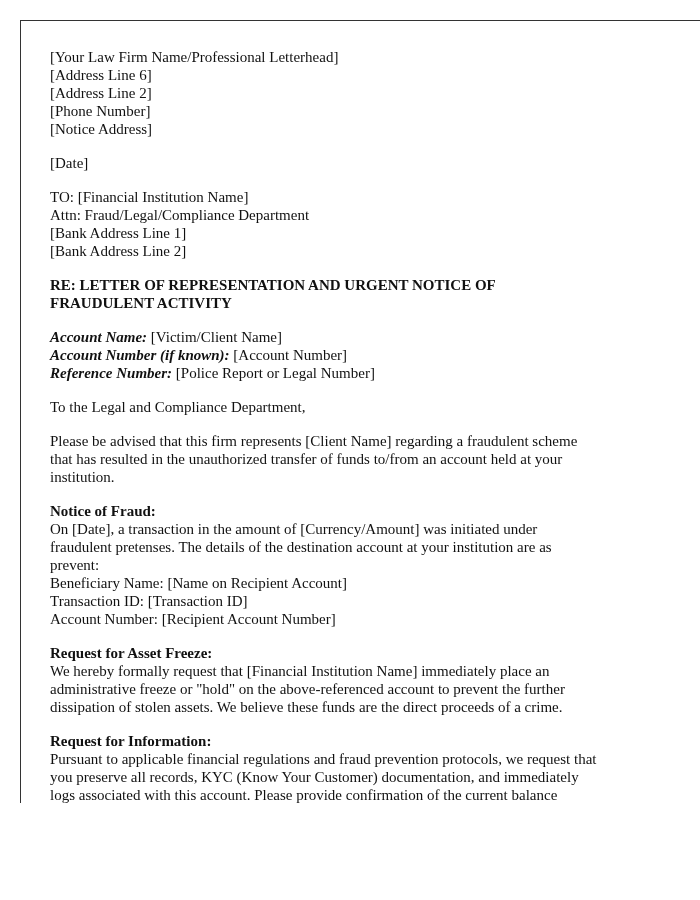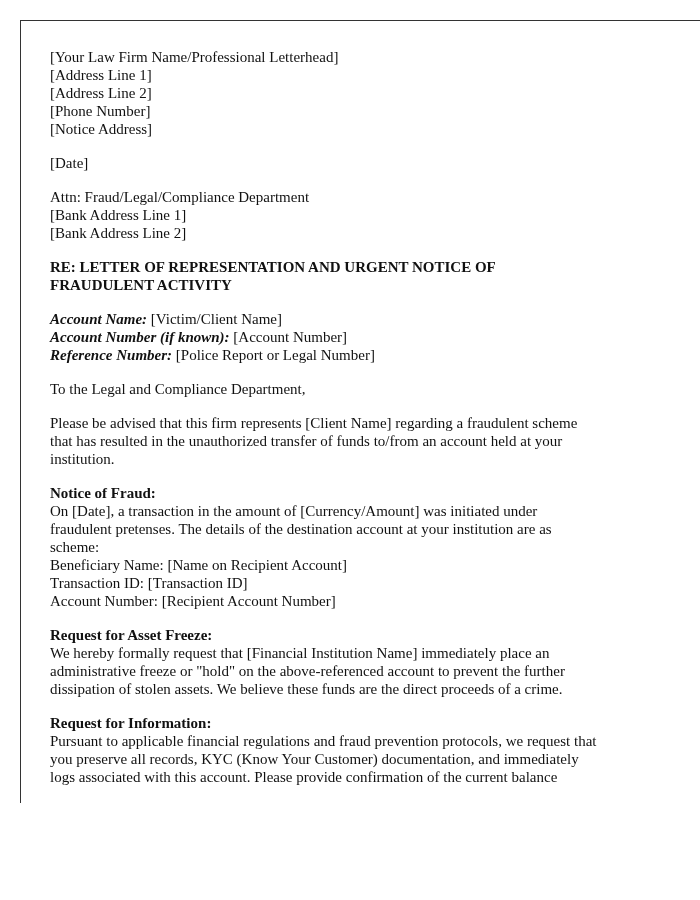--- a/index.html
+++ b/index.html
@@ -52,31 +52,32 @@
     }
   </style>
 </head>
 <body>
 
 <div class="page-frame">
   <div class="letter">
 
     <div class="block">
       <span class="line">[Your Law Firm Name/Professional Letterhead]</span>
-      <span class="line">[Address Line 1]</span>
+      <span class="line">[Address Line 6]</span>
       <span class="line">[Address Line 2]</span>
       <span class="line">[Phone Number]</span>
       <span class="line">[Notice Address]</span>
     </div>
 
     <div class="block">
       <span class="line">[Date]</span>
     </div>
 
     <div class="block">
+      <span class="line">TO: [Financial Institution Name]</span>
       <span class="line">Attn: Fraud/Legal/Compliance Department</span>
       <span class="line">[Bank Address Line 1]</span>
       <span class="line">[Bank Address Line 2]</span>
     </div>
 
     <div class="block heading">
       <span class="line">RE: LETTER OF REPRESENTATION AND URGENT NOTICE OF</span>
       <span class="line">FRAUDULENT ACTIVITY</span>
     </div>
 
@@ -93,21 +94,21 @@
     <div class="block">
       <span class="line">Please be advised that this firm represents [Client Name] regarding a fraudulent scheme</span>
       <span class="line">that has resulted in the unauthorized transfer of funds to/from an account held at your</span>
       <span class="line">institution.</span>
     </div>
 
     <div class="block">
       <span class="line heading">Notice of Fraud:</span>
       <span class="line">On [Date], a transaction in the amount of [Currency/Amount] was initiated under</span>
       <span class="line">fraudulent pretenses. The details of the destination account at your institution are as</span>
-      <span class="line">scheme:</span>
+      <span class="line">prevent:</span>
       <span class="line">Beneficiary Name: [Name on Recipient Account]</span>
       <span class="line">Transaction ID: [Transaction ID]</span>
       <span class="line">Account Number: [Recipient Account Number]</span>
     </div>
 
     <div class="block">
       <span class="line heading">Request for Asset Freeze:</span>
       <span class="line">We hereby formally request that [Financial Institution Name] immediately place an</span>
       <span class="line">administrative freeze or "hold" on the above-referenced account to prevent the further</span>
       <span class="line">dissipation of stolen assets. We believe these funds are the direct proceeds of a crime.</span>

